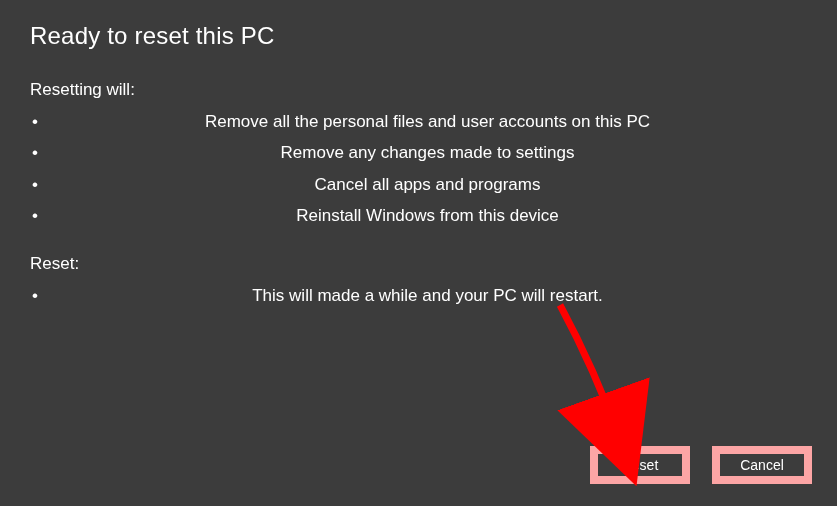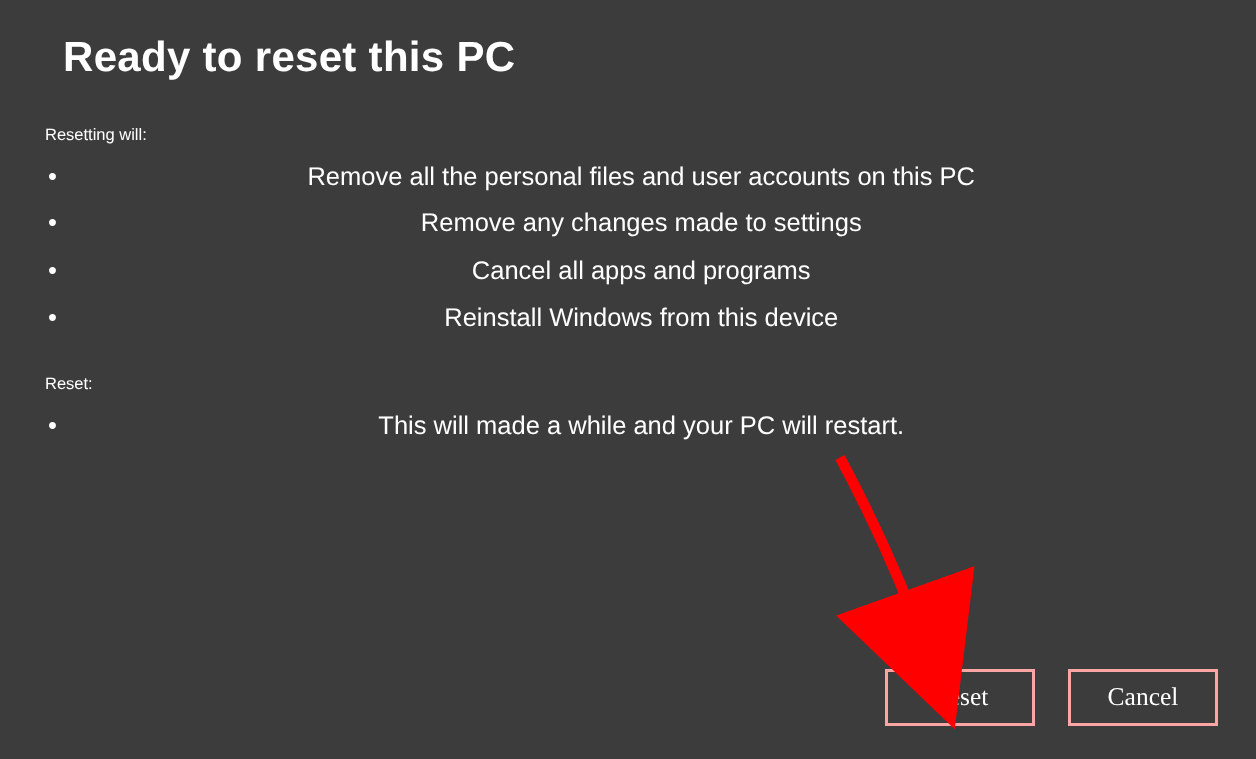--- a/index.html
+++ b/index.html
@@ -14,27 +14,27 @@
     position: relative;
   }
   .dialog {
     position: relative;
     width: 100%;
     height: 100%;
     box-sizing: border-box;
     padding: 22px 30px 0 30px;
   }
   .title {
-    font-size: 28px;
-    font-weight: 700;
-    margin: 0 0 30px 12px;
+    font-size: 24px;
+    font-weight: 400;
+    margin: 0 0 30px 0;
     letter-spacing: 0.2px;
   }
   .section-heading {
-    font-size: 11px;
+    font-size: 17px;
     font-weight: 400;
     margin: 0 0 6px 0;
   }
   ul.bullets {
     list-style: none;
     margin: 0 0 22px 0;
     padding: 0;
   }
   ul.bullets li {
     position: relative;
@@ -61,24 +61,24 @@
   }
   .button-row {
     position: absolute;
     right: 25px;
     bottom: 22px;
     display: flex;
     gap: 22px;
   }
   .win-btn {
     background: transparent;
-    border: 2px solid #fca5a5;
+    border: 8px solid #fca5a5;
     color: #ffffff;
-    font-family: Liberation Serif, serif;
-    font-size: 17px;
+    font-family: Liberation Sans, sans-serif;
+    font-size: 14px;
     width: 100px;
     height: 38px;
     cursor: pointer;
     display: flex;
     align-items: center;
     justify-content: center;
   }
   .arrow-overlay {
     position: absolute;
     pointer-events: none;

